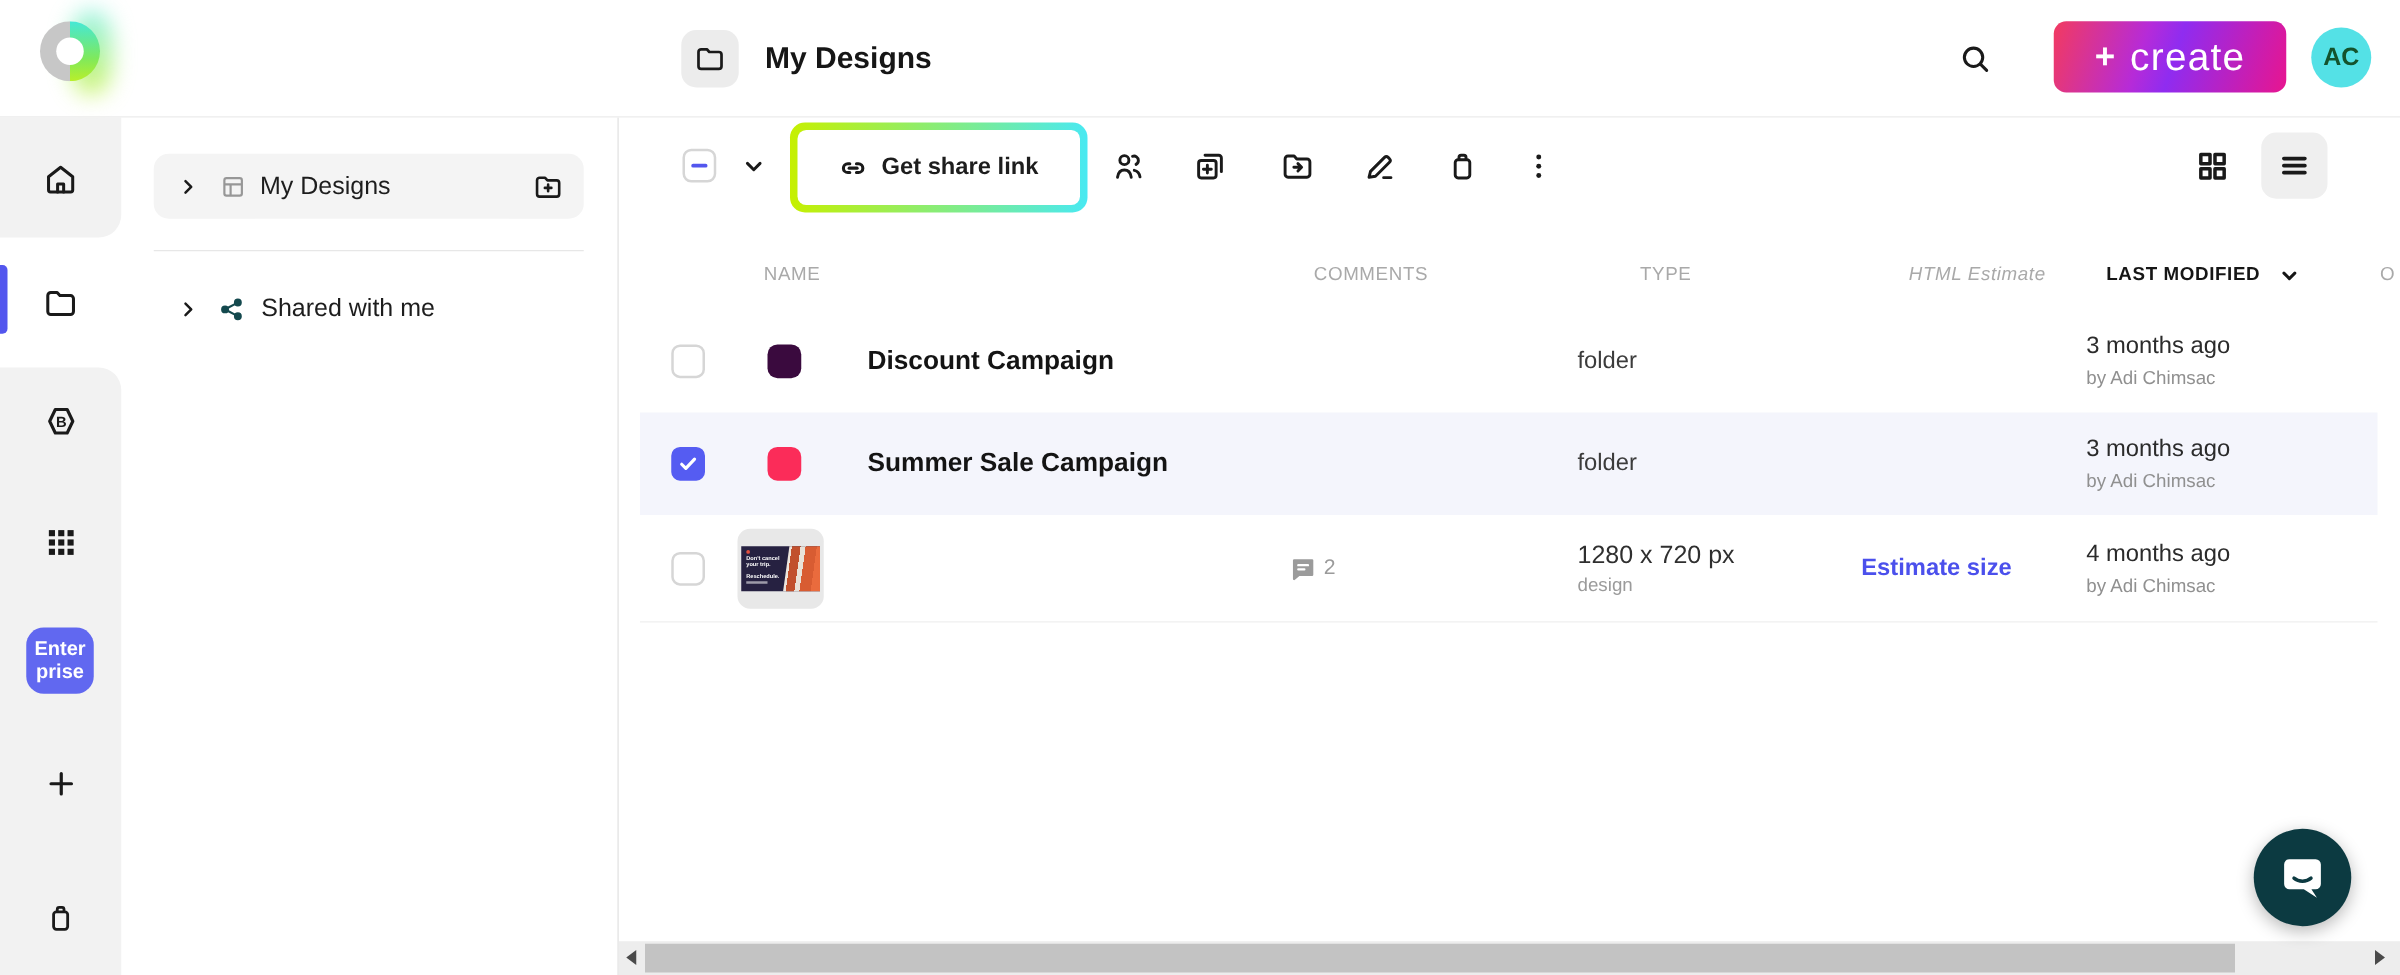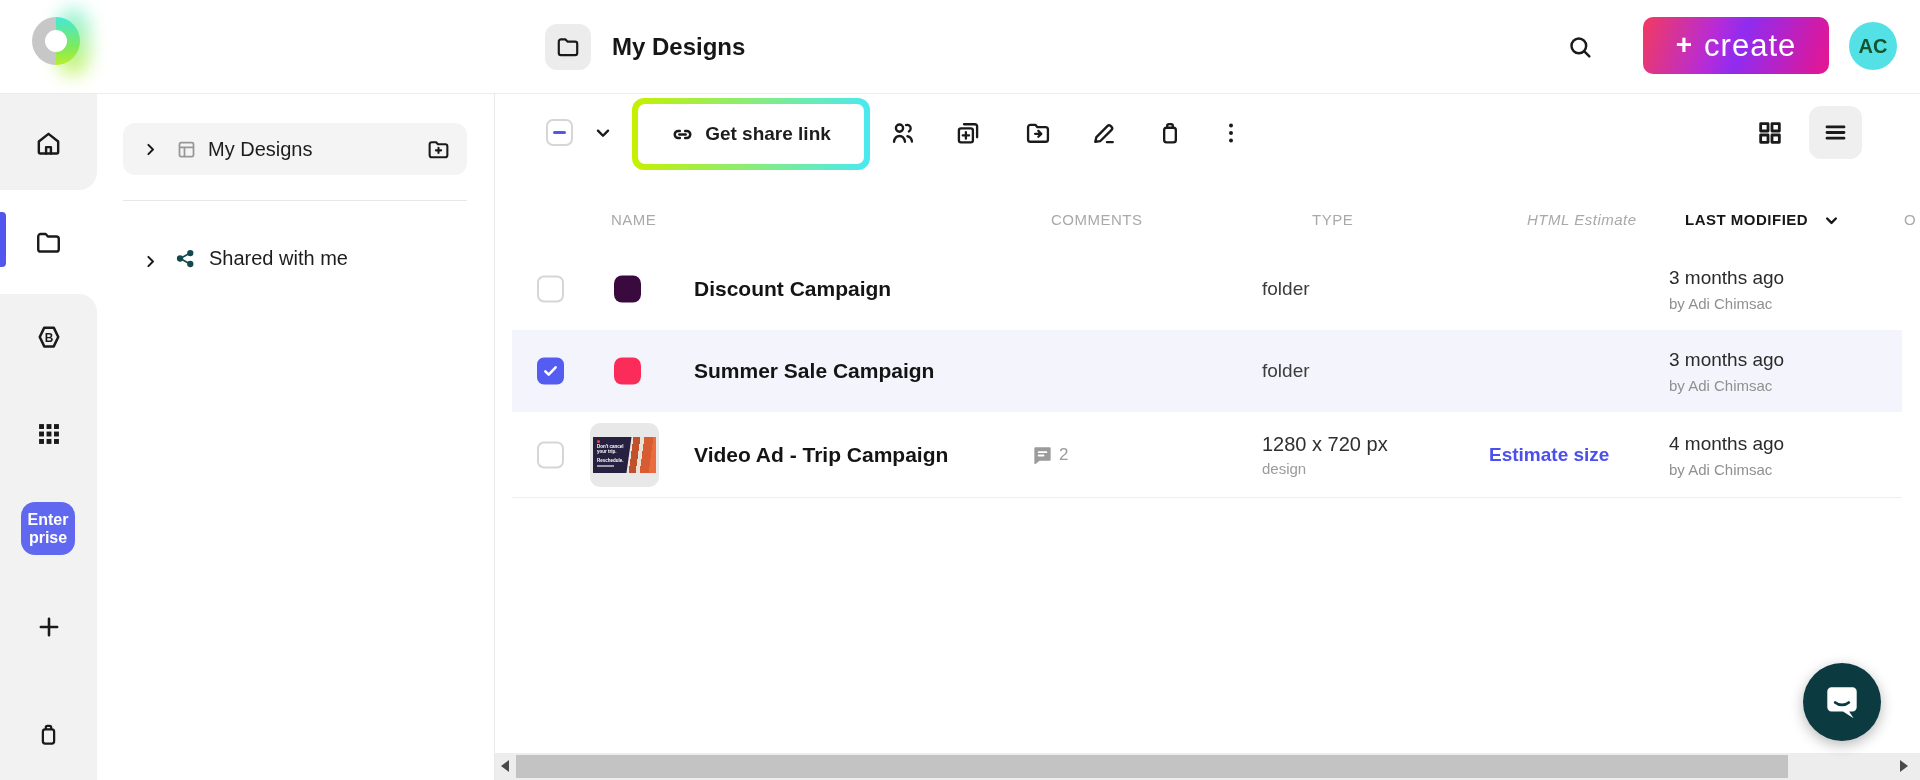--- a/index.html
+++ b/index.html
@@ -52,21 +52,21 @@
   .panel{position:absolute;left:97px;top:93px;width:397px;height:687px;background:#fff;
          border-right:1px solid #e9e9e9;z-index:3;}
   .mydesigns-item{position:absolute;left:26px;top:30px;width:344px;height:52px;background:#f4f4f4;
                   border-radius:12px;display:flex;align-items:center;cursor:pointer;}
   .mydesigns-item .chev{margin-left:19px;}
   .mydesigns-item .tpl{margin-left:17px;}
   .mydesigns-item .lbl{margin-left:11px;font-size:20px;font-weight:500;color:#1d1d1d;}
   .mydesigns-item .fplus{margin-left:auto;margin-right:16px;}
   .panel-divider{position:absolute;left:26px;top:107px;width:344px;height:1px;background:#e7e7e7;}
   .shared-item{position:absolute;left:26px;top:131px;width:344px;height:46px;display:flex;
-               align-items:flex-end;cursor:pointer;}
+               align-items:center;cursor:pointer;}
   .shared-item .chev{margin-left:19px;}
   .shared-item .shr{margin-left:15px;}
   .shared-item .lbl{margin-left:12px;font-size:20px;font-weight:500;color:#1d1d1d;}
 
   .vline{position:absolute;left:494px;top:93px;width:1px;height:687px;background:#e9e9e9;z-index:3;}
 
   
   .sel-checkbox{position:absolute;left:546px;top:119px;width:27px;height:27px;border:2px solid #d6d6d6;
                 border-radius:7px;background:#fff;box-sizing:border-box;display:flex;align-items:center;
                 justify-content:center;cursor:pointer;}
@@ -428,21 +428,20 @@
     <div class="cell cb"></div>
     <div class="cell thumb">
       <div class="thumb-img">
         <div class="thumb-wave"></div>
         <div class="thumb-dot"></div>
         <div class="thumb-t1">Don't cancel your trip.</div>
         <div class="thumb-t2">Reschedule.</div>
         <div class="thumb-micro"></div>
       </div>
     </div>
-    <div class="cell name">Video Ad - Trip Campaign</div>
     <div class="cell comments">
       <span>
         <svg width="23" height="23" viewBox="0 0 24 24" fill="none" stroke="#9b9b9b" stroke-width="2" stroke-linejoin="round">
           <path d="M4.5 5h15v12h-11l-4 3.5z" fill="#9b9b9b"></path>
           <path d="M8 9h8M8 12.5h5" stroke="#fff" stroke-linecap="round"></path>
         </svg>
       </span>
       <span>2</span>
     </div>
     <div class="cell typ">

